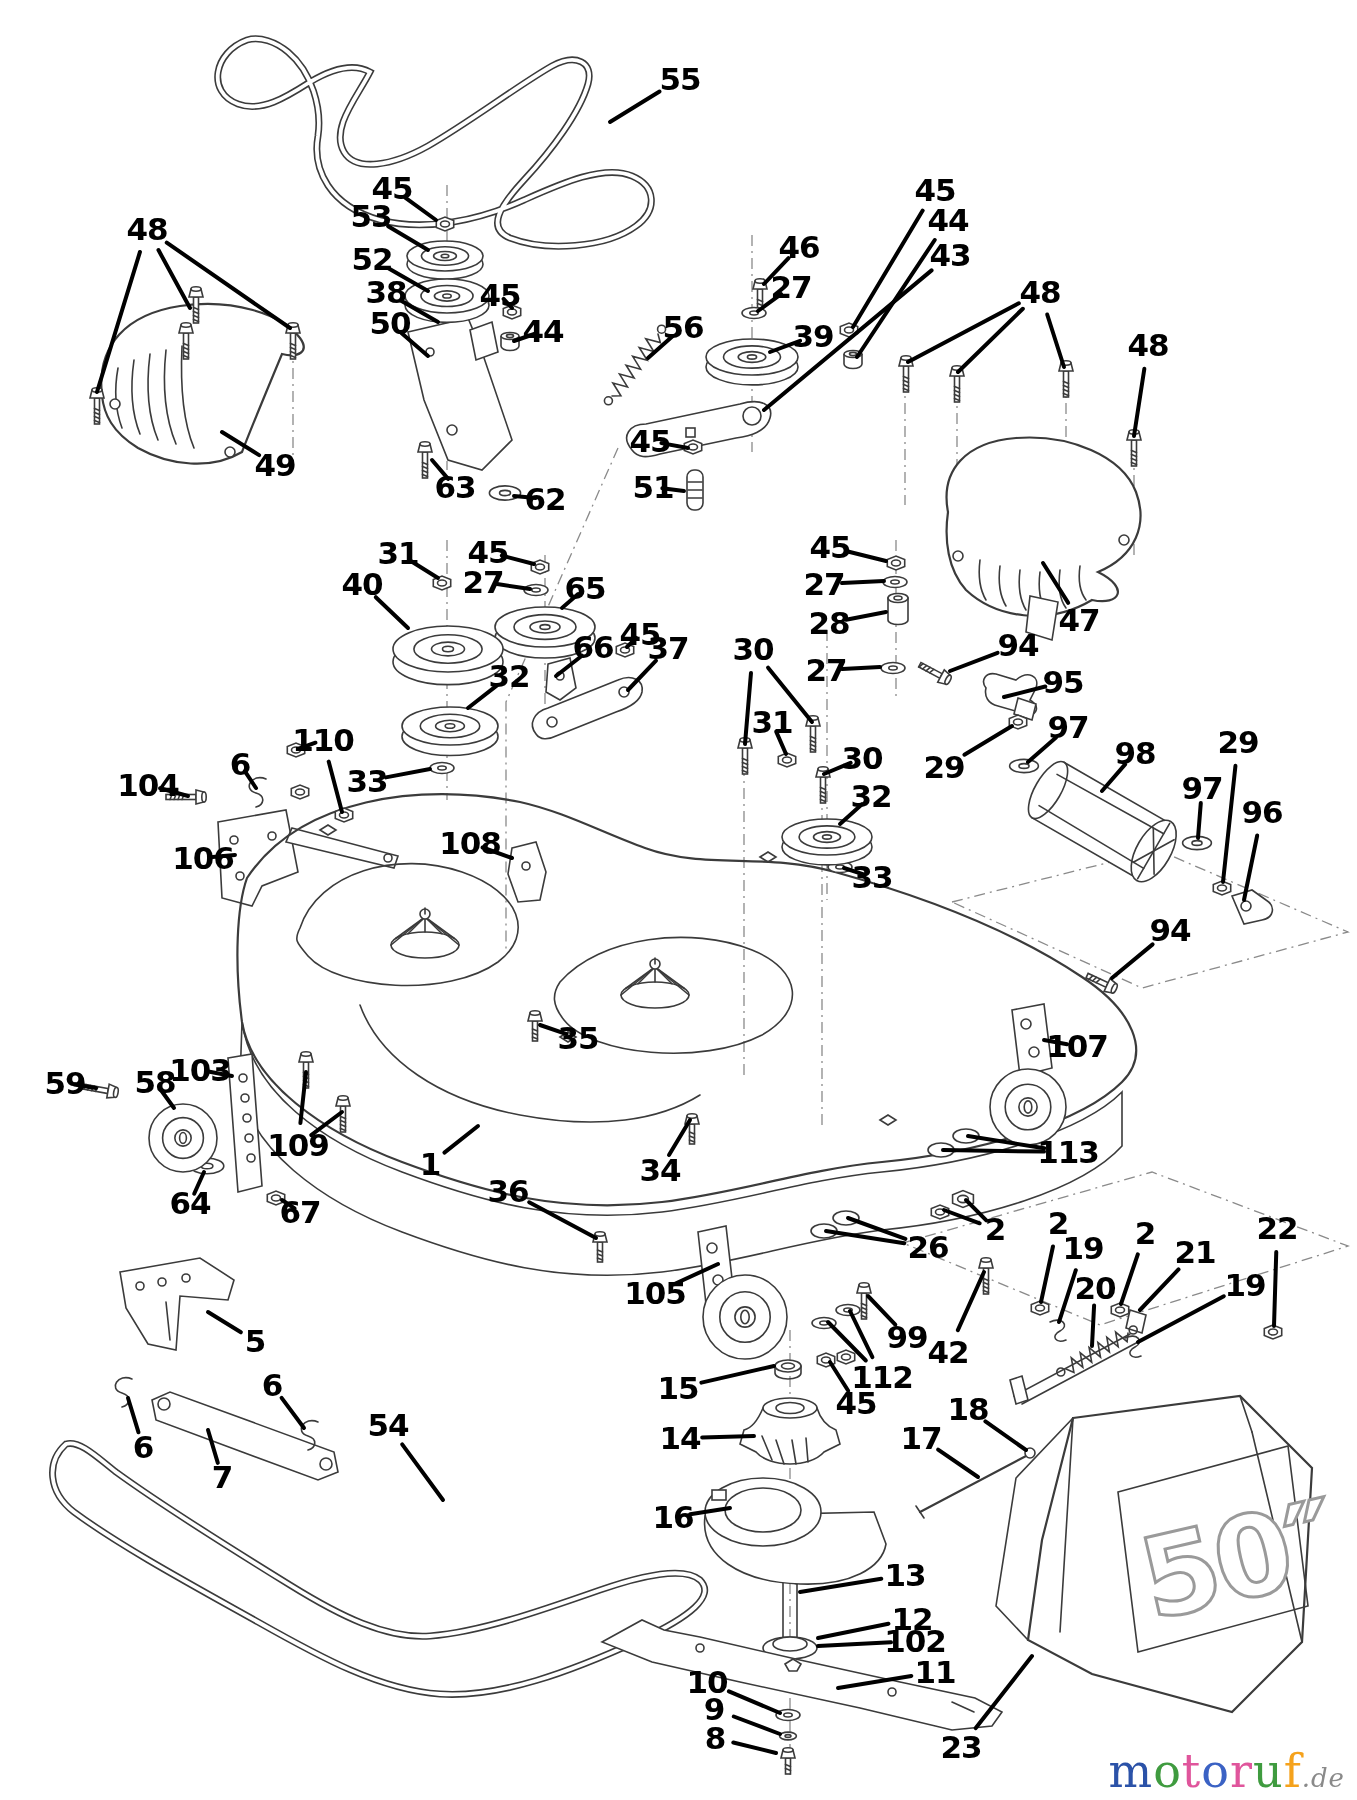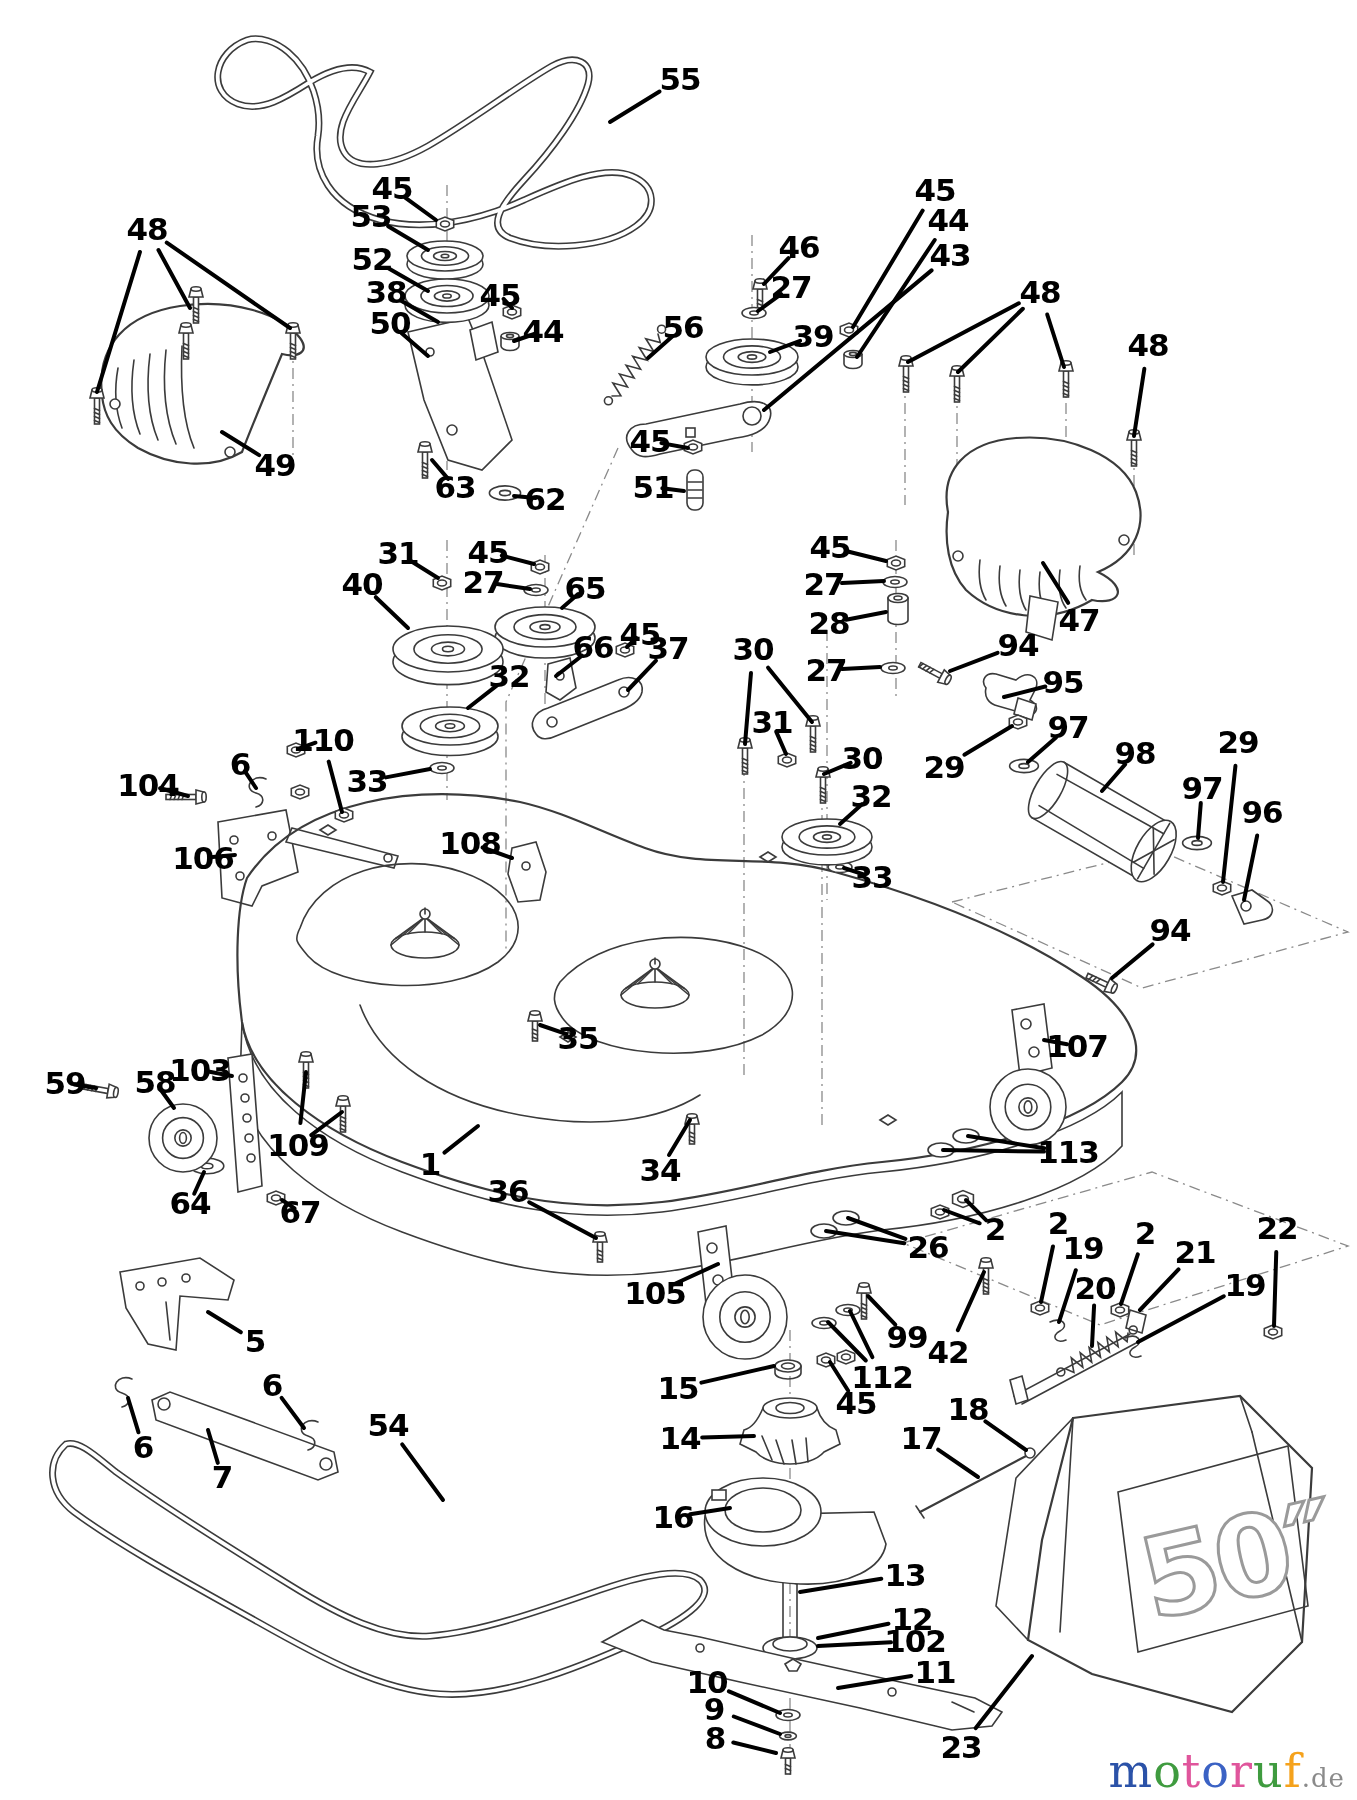--- a/index.html
+++ b/index.html
@@ -9,21 +9,21 @@
   .ln2{fill:none;stroke:#3b3b3b;stroke-width:2.2;stroke-linecap:round;}
   .fw{fill:#fff;stroke:#3b3b3b;stroke-width:1.6;}
   .fw2{fill:#fff;stroke:#3b3b3b;stroke-width:2.2;}
   .dash{fill:none;stroke:#8a8a8a;stroke-width:1.3;stroke-dasharray:11 5 2 5;}
   .belt-o{fill:none;stroke:#3b3b3b;stroke-width:7;}
   .belt-i{fill:none;stroke:#fff;stroke-width:3.8;}
   .leader{stroke:#000;stroke-width:4;stroke-linecap:round;}
   .callout-text{font-family:"DejaVu Sans",sans-serif;font-weight:900;font-size:31px;fill:#000;letter-spacing:-1px;}
   .chute-label{font-family:"DejaVu Sans",sans-serif;font-weight:700;font-size:112px;fill:#fff;stroke:#9a9a9a;stroke-width:3;letter-spacing:-4px;}
   .watermark{position:absolute;right:12px;bottom:2px;font-family:"DejaVu Serif",serif;font-size:46px;font-weight:500;letter-spacing:1px;}
-  .watermark .suffix{font-size:26px;}
+  .watermark .suffix{font-size:26px;font-style:italic;}
 </style>
 </head>
 <body>
 
 <svg id="stage" viewBox="0 0 1357 1800" xmlns="http://www.w3.org/2000/svg">
 
   <g id="centerlines">
     <line class="dash" x1="447" y1="185" x2="447" y2="470"></line>
     <line class="dash" x1="447" y1="540" x2="447" y2="800"></line>
     <line class="dash" x1="545" y1="555" x2="545" y2="712"></line>

